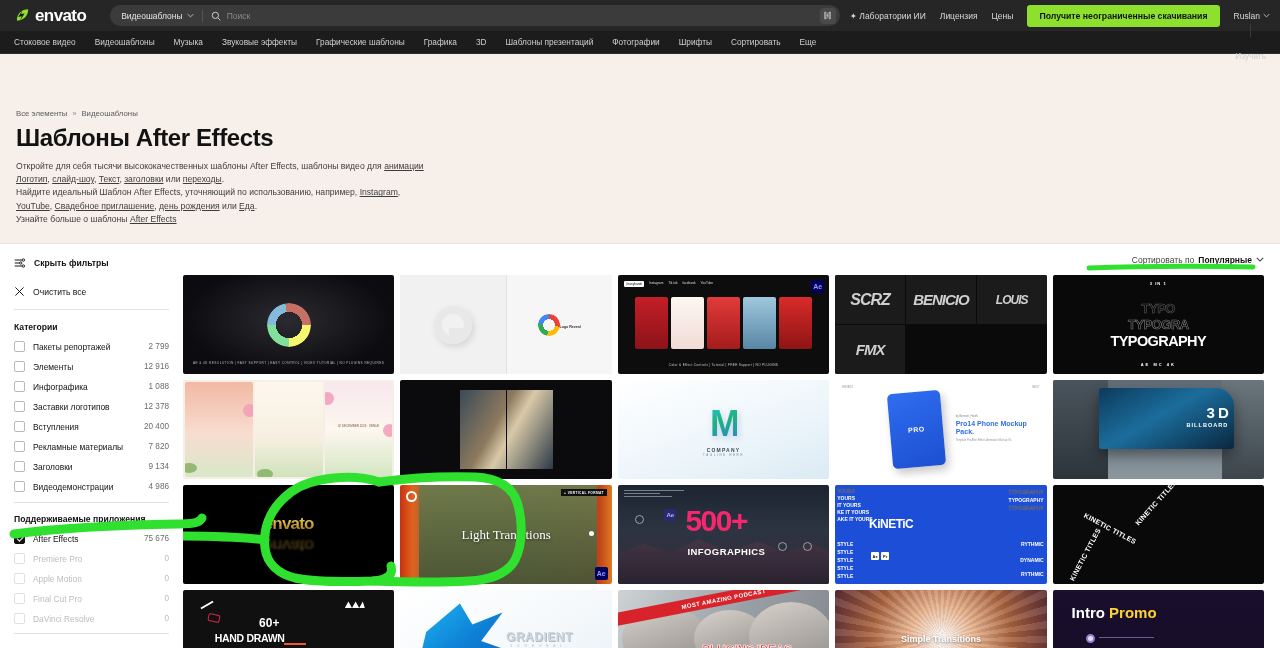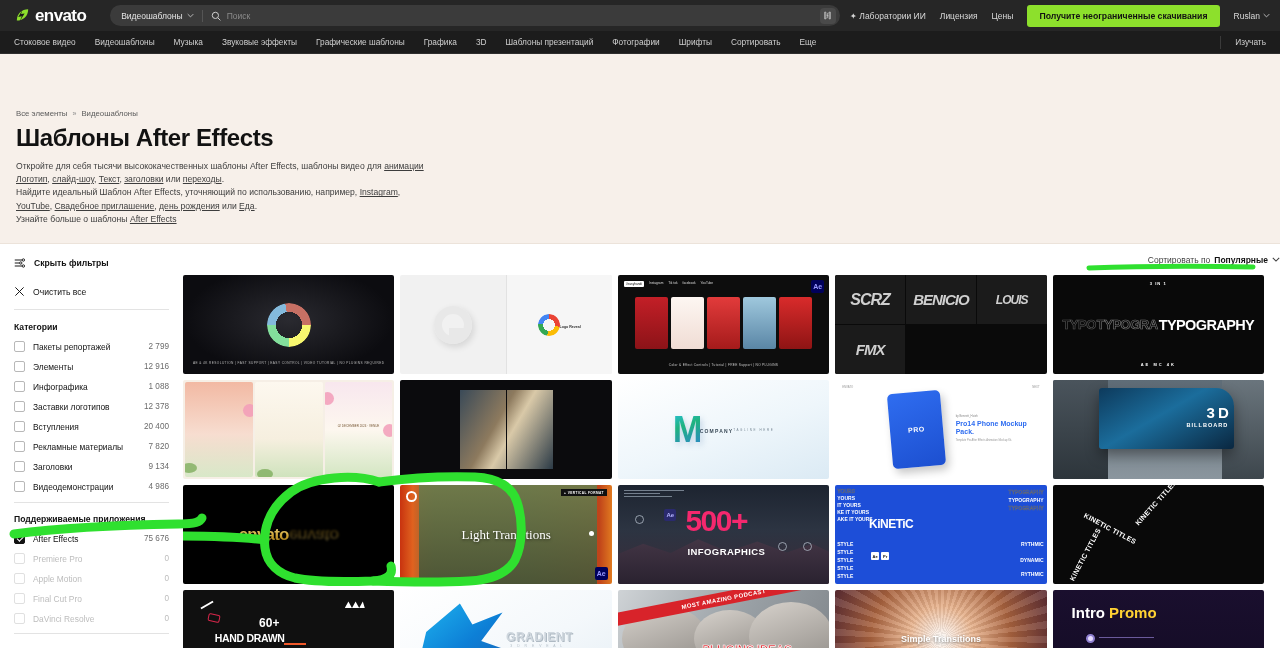--- a/index.html
+++ b/index.html
@@ -66,21 +66,21 @@
   .navbar {
     height: 23px;
     background: #1c1c1c;
     border-bottom: 1px solid #2e2e2e;
     display: flex;
     align-items: center;
     padding: 0 14px;
     gap: 19px;
   }
   .nav-item { color: #cfcfcf; font-size: 8.3px; white-space: nowrap; }
-  .nav-right { margin-left: auto; display:flex; align-items:center; gap:14px; }
+  .nav-right { margin-left: auto; display:flex; align-items:center; gap:14px;flex-direction:column; }
   .nav-sep { width:1px; height:13px; background:#3a3a3a; }
 
   
   .hero {
     background: #F7F0EA;
     padding: 11px 16px 17px 16px;
     border-bottom: 1px solid #ece3da;
   }
   .crumbs { font-size: 7.8px; color: #5c5c5c; display:flex; align-items:center; gap:5px;margin-top:44px; }
   .crumb-sep { font-size: 7px; color:#8a8a8a; }
@@ -136,20 +136,21 @@
   }
   .f-label { font-size: 8.4px; color: #121212; flex: 1; white-space: nowrap; }
   .f-count { font-size: 8.2px; color: #6b6b6b; }
   .filter.dim .f-label, .filter.dim .f-count { color: #bdbdbd; }
   .filter.dim .cb { border-color: #e0e0e0; }
 
   
   .results { flex: 1; position: relative; overflow: hidden; }
   .sortbar {
     height: 31px; display: flex; align-items: center; justify-content: flex-end;
+    padding-right: 16px;
   }
   .sort { font-size: 8.5px; color: #3d3d3d; display:flex; align-items:center; gap:4px; }
   .sort b { color: #121212; }
   .grid {
     display: grid;
     grid-template-columns: repeat(5, 1fr);
     gap: 6px 6px;
     padding: 0 16px 0 0;
   }
   .card {
@@ -160,21 +161,21 @@
     background: #111;
   }
   .card .ae-badge {
     position: absolute; top: 5px; right: 5px;
     width: 13px; height: 13px; border-radius: 2px;
     background: #00005B; color: #9999FF;
     font-size: 7px; font-weight: bold;
     display:flex; align-items:center; justify-content:center;
     z-index: 6;
   }
-  .ctr { position:absolute; inset:0; display:flex; align-items:center; justify-content:center; flex-direction:row; }
+  .ctr { position:absolute; inset:0; display:flex; align-items:center; justify-content:center; flex-direction:column; }
 
   
   .c1 { background: radial-gradient(ellipse at 50% 45%, #2a2a30 0%, #0c0c10 70%); }
   .gG {
     width:44px;height:44px;border-radius:50%;
     border:9px solid transparent;
     background:
       conic-gradient(from 20deg, #ea4335 0deg 70deg, #fbbc05 70deg 160deg, #34a853 160deg 250deg, #4285f4 250deg 330deg, #ea4335 330deg 360deg) border-box;
     -webkit-mask: radial-gradient(farthest-side, transparent calc(100% - 9px), #000 calc(100% - 9px));
     mask: radial-gradient(farthest-side, transparent calc(100% - 9px), #000 calc(100% - 9px));

